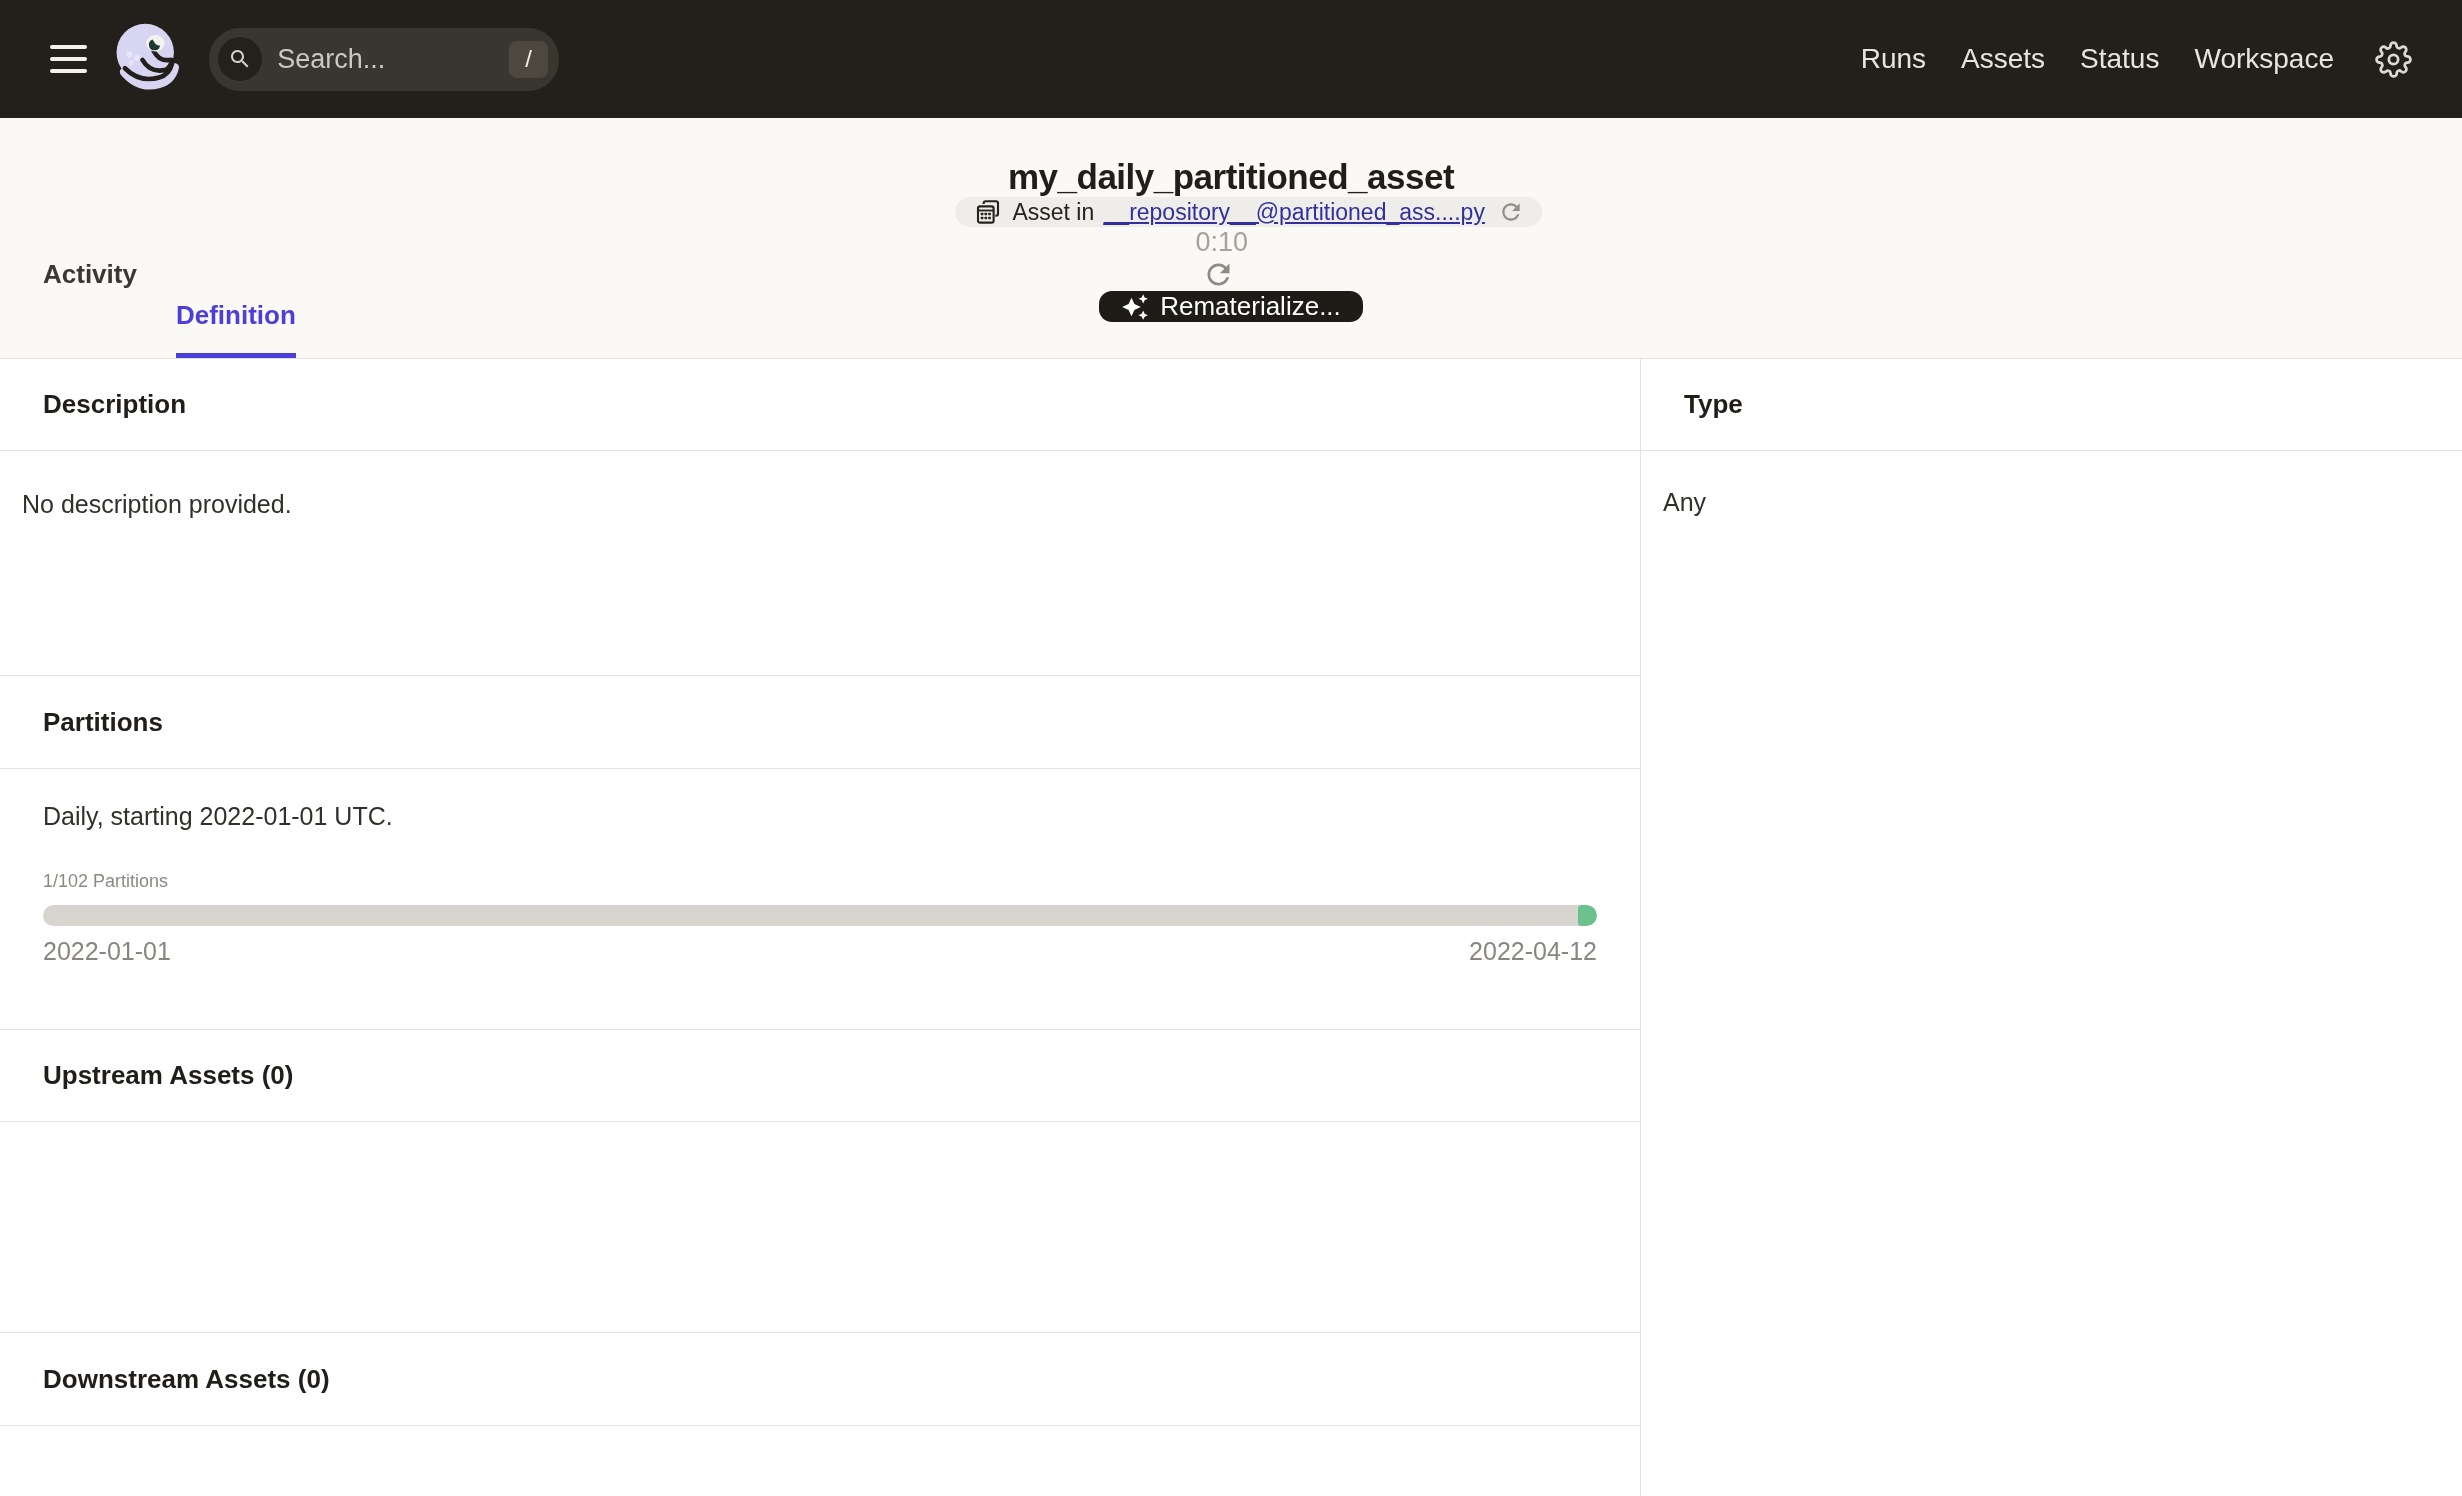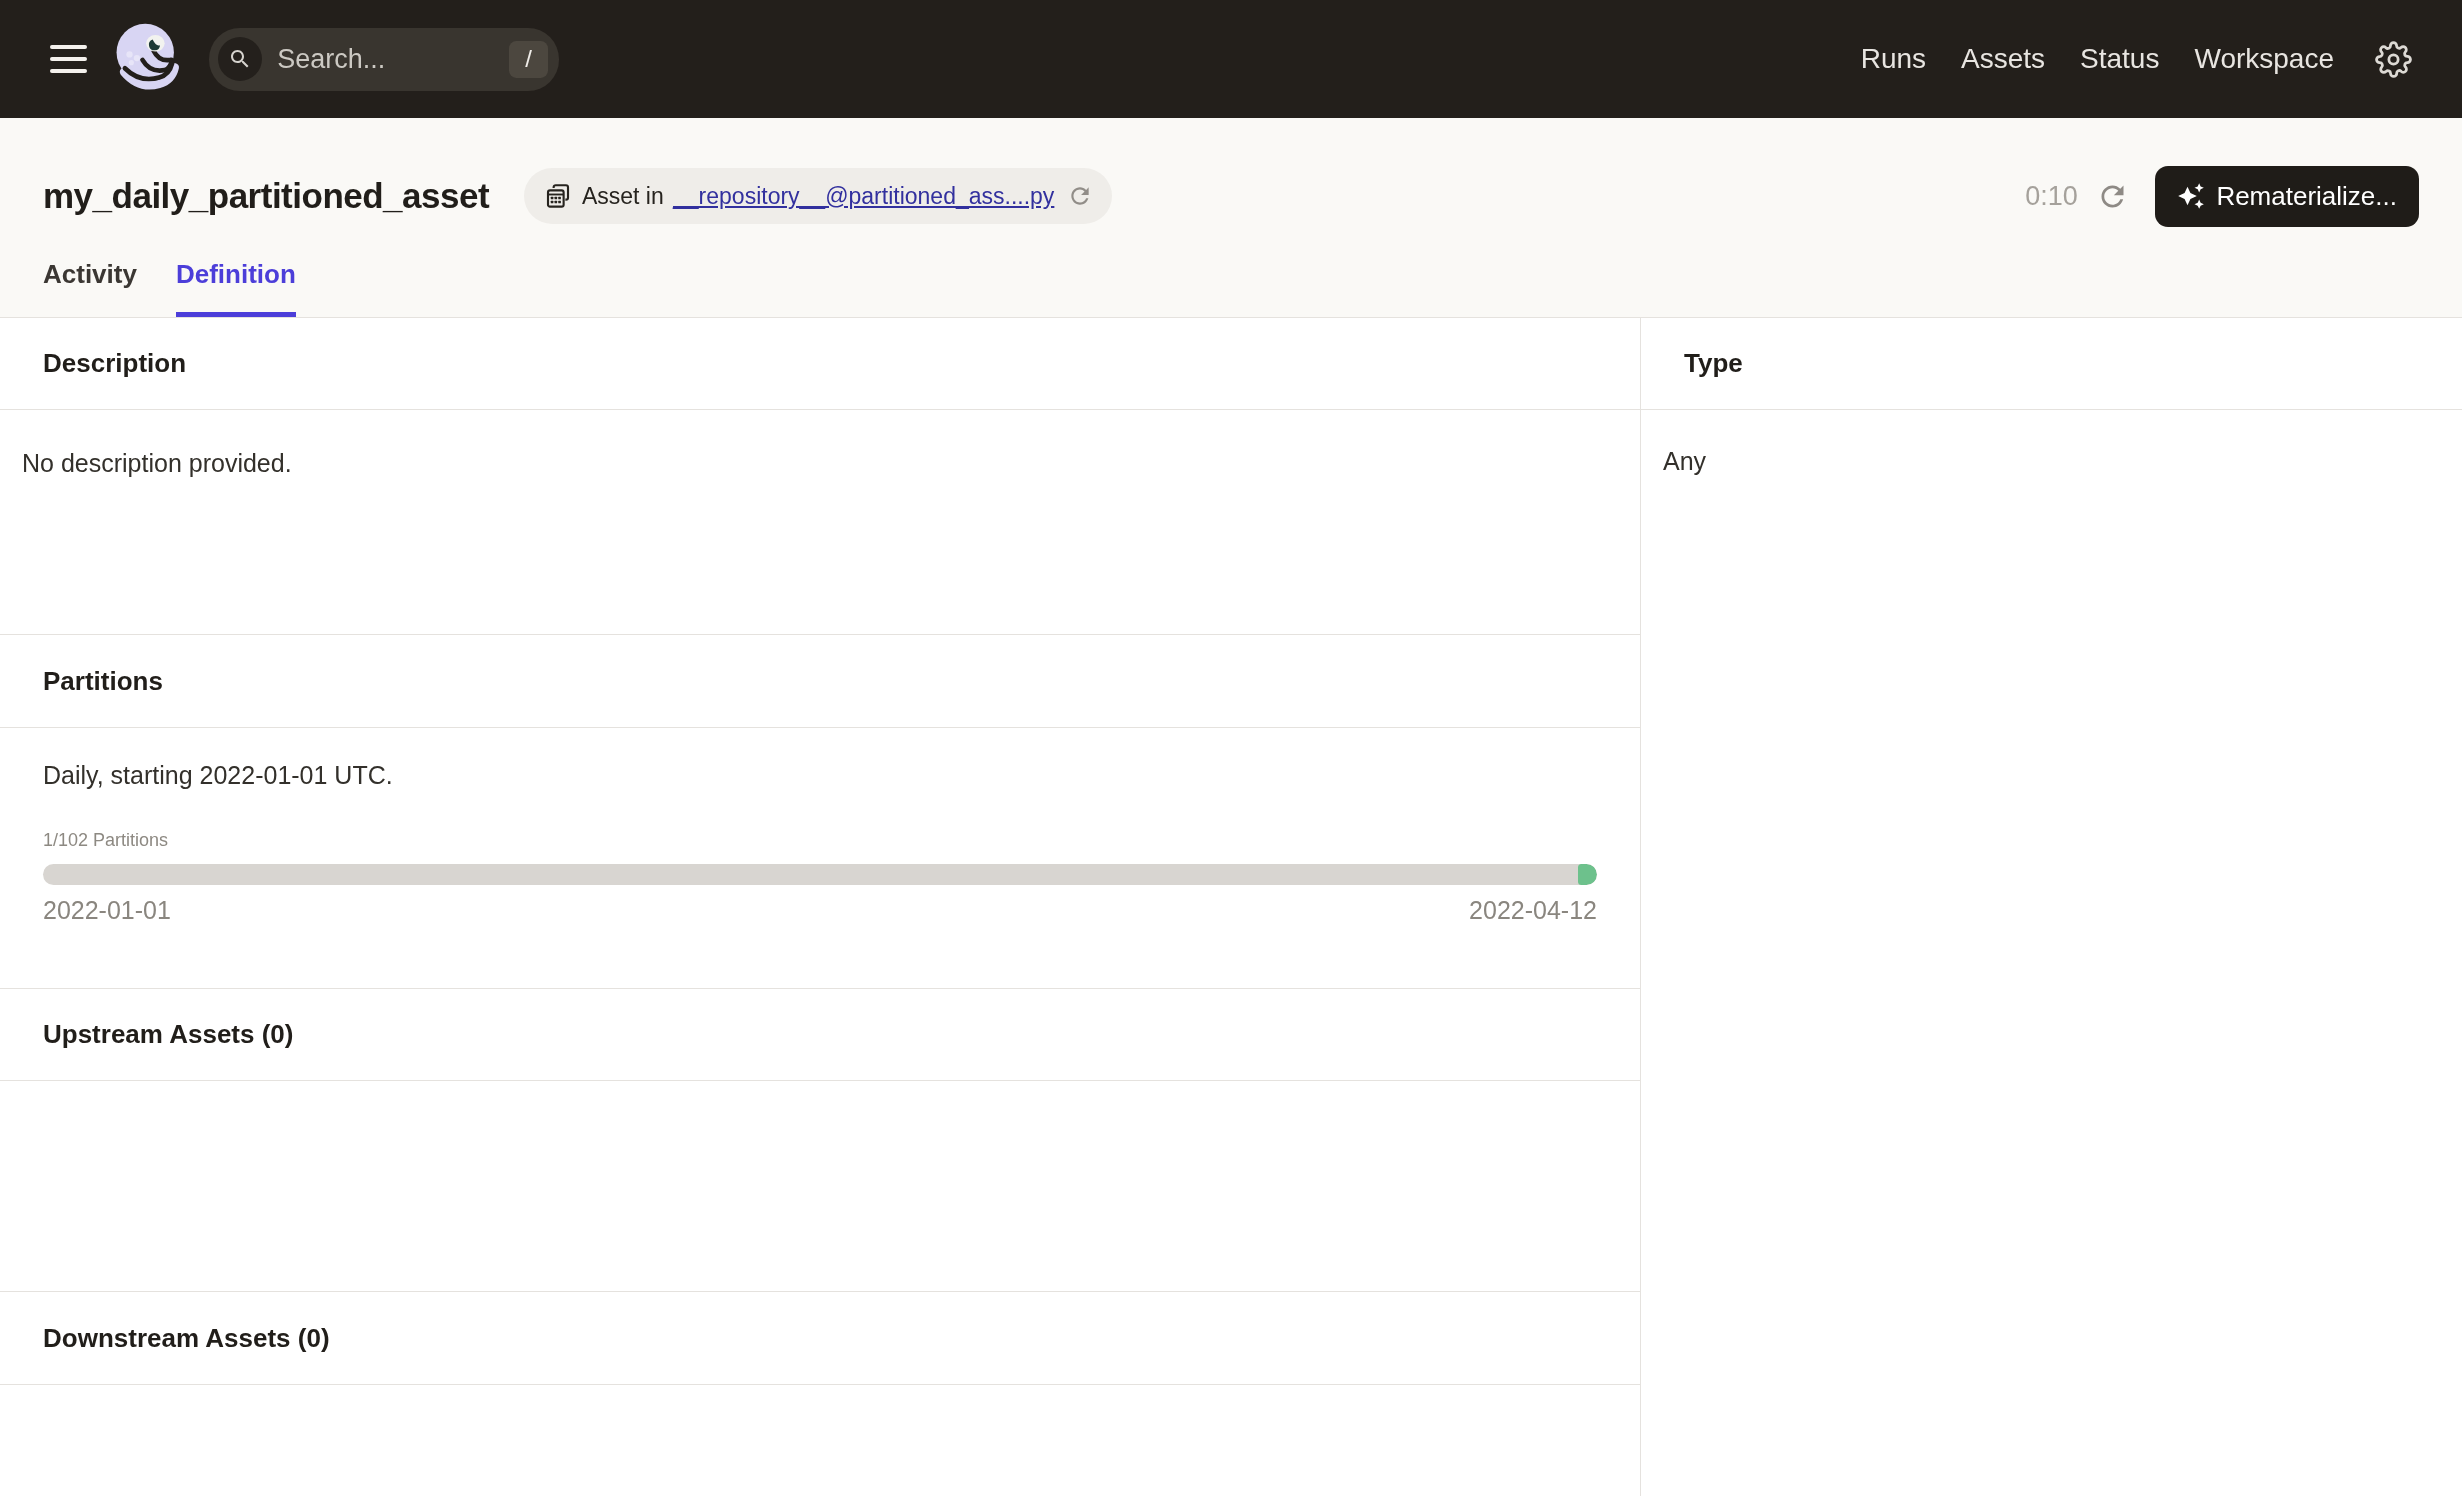--- a/index.html
+++ b/index.html
@@ -16,34 +16,34 @@
   .searchbox { width:350px; height:63px; border-radius:31px; background:#39352f; display:flex; align-items:center; padding:0 11px 0 9.3px; cursor:text; }
   .search-circle { width:44px; height:44px; border-radius:50%; background:#24201c; display:flex; align-items:center; justify-content:center; color:#d6d3ce; flex:0 0 auto; }
   .search-placeholder { margin-left:15px; font-size:27px; color:#ccc9c3; }
   .slash-badge { margin-left:auto; width:39px; height:37px; border-radius:7.4px; background:#4c473f; color:#f0ede9; font-size:24px; display:flex; align-items:center; justify-content:center; }
   .topnav { margin-left:auto; display:flex; align-items:center; gap:35px; }
   .topnav a { color:#e8e5e1; font-size:28px; font-weight:500; text-decoration:none; cursor:pointer; }
   .gear-btn { background:none; border:none; margin-left:41px; color:#dcd9d4; width:37px; height:37px; cursor:pointer; }
 
   
   .page-header { background:#faf9f6; padding:39px 43px 0 43px; border-bottom:0.9px solid #e5e2de; }
-  .title-row { display:flex; align-items:center; height:78px; }
+  .title-row { display:flex; align-items:center; height:78px;flex-direction:column; }
   .title-row h1 { font-size:35px; font-weight:700; color:#211e1a; letter-spacing:-0.5px; }
   .asset-tag { margin-left:35px; height:56px; border-radius:28px; background:#efede9; display:flex; align-items:center; padding:0 18.5px; gap:9.3px; font-size:23px; color:#26231e; }
   .asset-tag .tag-icon { width:30px; height:30px; color:#26231e; flex:0 0 auto; }
   .tag-link { color:#32309e; text-decoration:underline; cursor:pointer; }
   .tag-refresh { width:26px; height:26px; color:#918d88; margin-left:3.7px; cursor:pointer; }
   .spacer { flex:1; }
   .timer { font-size:27px; color:#a5a19b; margin-right:18.5px; }
   .hdr-refresh { background:none; border:none; width:33px; height:33px; color:#8e8a85; margin-right:26px; cursor:pointer; }
   .rematerialize { display:flex; align-items:center; gap:11px; background:#1f1c18; color:#ffffff; border:none; border-radius:13px; height:61px; padding:0 22px; font-size:26px; font-family:inherit; cursor:pointer; }
   .rematerialize .spark { width:28px; height:28px; color:#ffffff; }
   .tabs { display:flex; gap:39px; margin-top:24px; }
   .tab { font-size:26px; font-weight:600; color:#3b3733; padding-bottom:22px; border-bottom:5.6px solid transparent; cursor:pointer; }
-  .tab.active { color:#4c3ed9; border-bottom-color:#4c3ed9; }
+  .tab.active { color:#4c3ed9; border-bottom-color:#4c3ed9;margin-top:41px; }
 
   
   .content { flex:1; display:flex; background:#ffffff; min-height:0; }
   .left-col { width:1641px; flex:0 0 1641px; border-right:0.9px solid #e5e2de; display:flex; flex-direction:column; }
   .right-col { flex:1; display:flex; flex-direction:column; }
   .sec-head { flex:0 0 auto; height:92px; display:flex; align-items:center; padding:0 43px; font-size:26px; font-weight:700; color:#211e1a; border-bottom:0.9px solid #e5e2de; }
   .sec-head.h100 { height:93px; }
   .sec-body { padding:39px 22px; font-size:25px; color:#33302b; border-bottom:0.9px solid #e5e2de; flex:0 0 auto; }
   .desc-body { height:225px; }
   .part-body { height:261px; padding:33px 43px 0 43px; }

